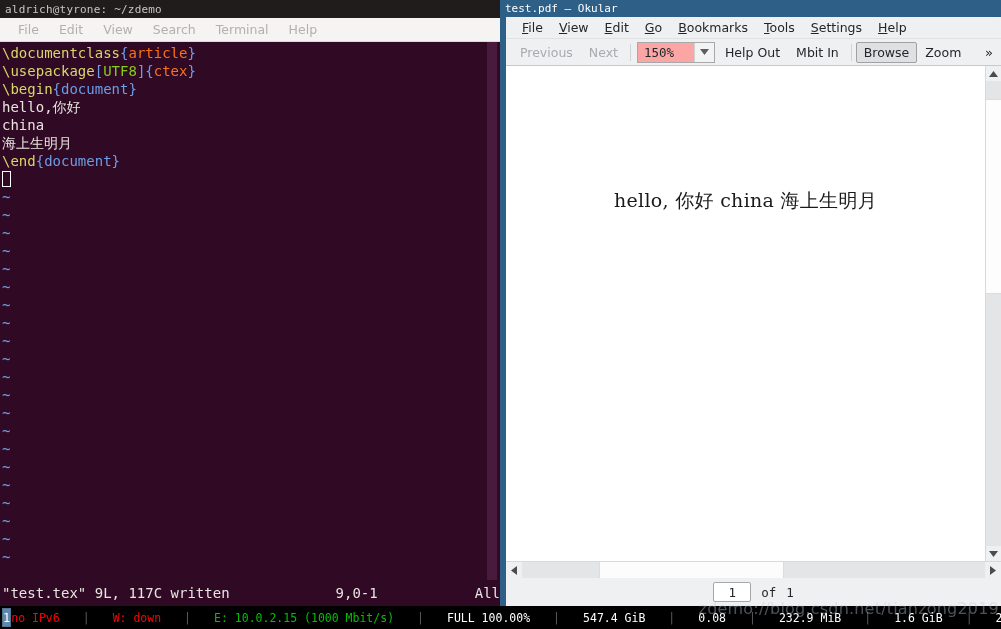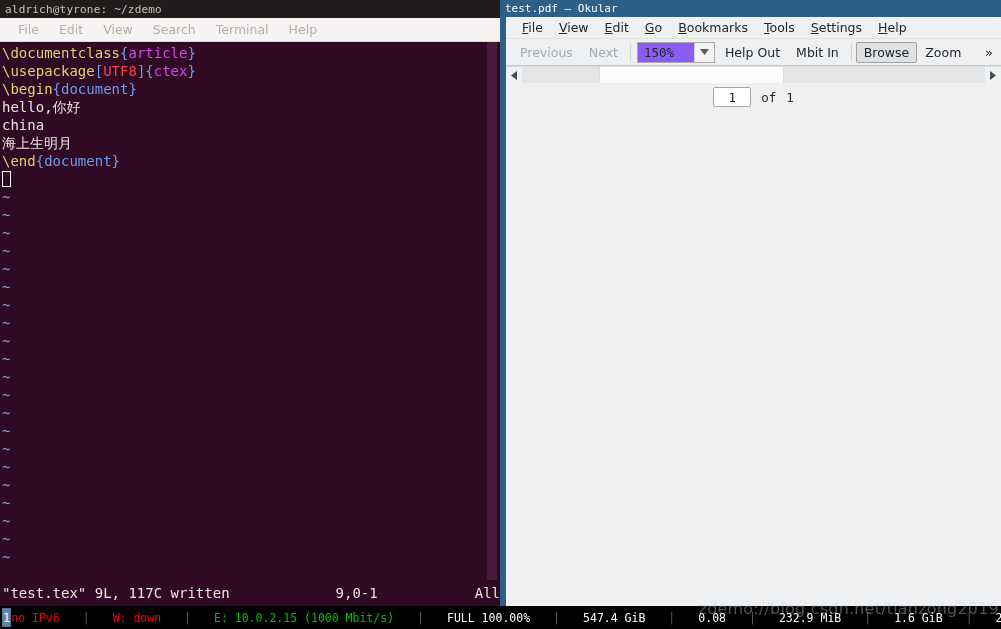--- a/index.html
+++ b/index.html
@@ -36,23 +36,23 @@
     position: absolute; left:0; top: 42px; width: 500px; height: 538px;
     background: #300a24;
     font-family: "DejaVu Sans Mono", monospace;
     font-size: 14px; line-height: 18px;
     color: #d8d4d0; padding: 2px 0 0 2px;
     overflow: hidden; white-space: pre;
   }
   .term-body .ln { height: 18px; }
   .c-yellow { color: #d9d66a; }
   .c-blue   { color: #6a9ee8; }
-  .c-purple { color: #d946ef; }
+  .c-purple { color: #f97316; }
   .c-white  { color: #e8e4e0; }
-  .c-grey   { color: #ef4444; }
+  .c-grey   { color: #84cc16; }
   .c-tilde  { color: #6a9ee8; }
   .cursor-block {
     display:inline-block; width: 9px; height: 16px;
     border: 1.5px solid #ffffff; vertical-align: -3px;
   }
   .term-status {
     position:absolute; left:0; top: 580px; width: 500px; height: 26px;
     background: #300a24; color: #e8e4e0;
     font-family: "DejaVu Sans Mono", monospace; font-size: 14px;
     display:flex; align-items:center; padding-left: 2px;
@@ -99,21 +99,21 @@
     height: 27px; background: #eff0f1;
     display:flex; align-items:center; gap: 0px;
     padding-left: 6px; border-bottom: 1px solid #c8c9ca;
     font-size: 12.5px; color: #232629;
   }
   .tb-btn { padding: 3px 8px; color: #232629; white-space: nowrap; }
   .tb-btn.disabled { color: #a8abae; }
   .tb-sep { width: 1px; height: 17px; background: #d2d3d4; margin: 0 4px; }
   .zoom-combo {
     display:flex; align-items:center; height: 21px;
-    border: 1px solid #a6a8aa; background: #8b5cf6; margin: 0 2px;
+    border: 1px solid #a6a8aa; background: #fca5a5; margin: 0 2px;
   }
   .zoom-combo .val {
     width: 56px; padding-left: 6px; font-size: 12.5px; color: #232629;
     font-family: "DejaVu Sans Mono", monospace;
   }
   .zoom-combo .arrow {
     width: 20px; height: 19px; background: #f3f3f3;
     border-left: 1px solid #cfd0d1;
     display:flex; align-items:center; justify-content:center;
   }
@@ -287,20 +287,41 @@
           </span>
         </span>
         <span class="tb-btn">Help Out</span>
         <span class="tb-btn">Mbit In</span>
         <span class="tb-sep"></span>
         <span class="tb-btn pressed">Browse</span>
         <span class="tb-btn">Zoom</span>
         <span class="tb-more">»</span>
       </div>
 
+      <div class="ok-viewarea">
+        <div class="pdf-page">
+          <div class="pdf-text">hello, 你好 china 海上生明月</div>
+        </div>
+
+        <div class="vsb">
+          <div class="arrow-up">
+            <svg width="9" height="6" viewBox="0 0 9 6" aria-hidden="true">
+              <polygon points="4.5,0 9,6 0,6" fill="#4a4d4f"></polygon>
+            </svg>
+          </div>
+          <div class="track-top"></div>
+          <div class="thumb"></div>
+          <div class="track-bot"></div>
+          <div class="arrow-dn">
+            <svg width="9" height="6" viewBox="0 0 9 6" aria-hidden="true">
+              <polygon points="0,0 9,0 4.5,6" fill="#4a4d4f"></polygon>
+            </svg>
+          </div>
+        </div>
+      </div>
 
       <div class="hsb">
         <div class="arrow-l">
           <svg width="6" height="9" viewBox="0 0 6 9" aria-hidden="true">
             <polygon points="0,4.5 6,0 6,9" fill="#4a4d4f"></polygon>
           </svg>
         </div>
         <div class="thumb"></div>
         <div class="arrow-r">
           <svg width="6" height="9" viewBox="0 0 6 9" aria-hidden="true">

